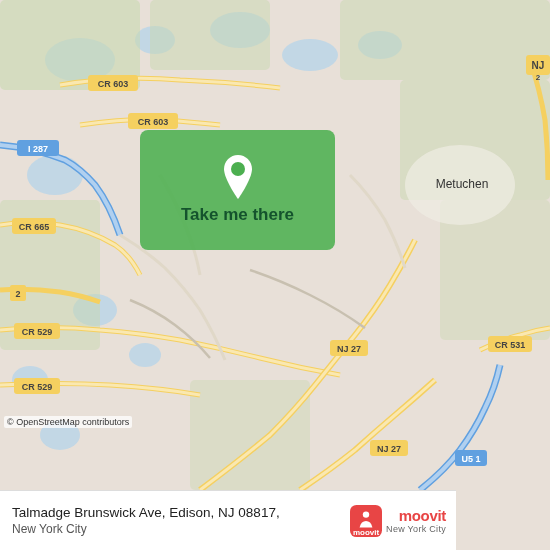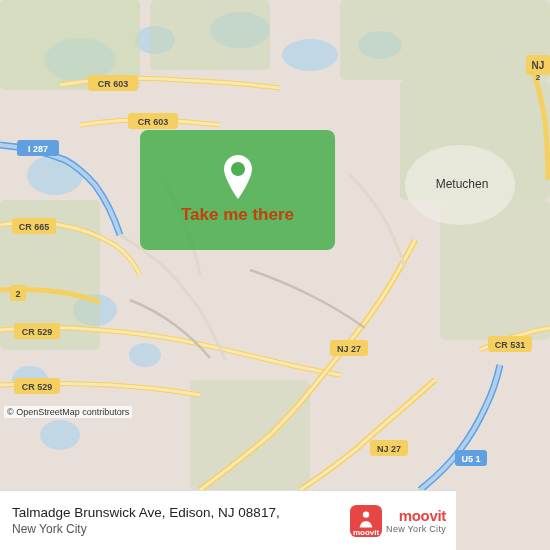--- a/index.html
+++ b/index.html
@@ -53,21 +53,21 @@
 
     #location-pin {
       width: 36px;
       height: 44px;
       display: flex;
       align-items: flex-start;
       justify-content: center;
     }
 
     #take-me-there-label {
-      color: #c2410c;
+      color: #14532d;
       font-size: 17px;
       font-weight: 600;
       text-align: center;
     }
 
     #bottom-bar {
       width: 456px;
       height: 60px;
       background: white;
       display: flex;
@@ -120,21 +120,21 @@
     }
 
     #moovit-sub {
       font-size: 9px;
       color: #666;
       letter-spacing: 0.3px;
     }
 
     #openstreetmap-credit {
       position: absolute;
-      bottom: 72px;
+      bottom: 62px;
       left: 4px;
       font-size: 9px;
       color: #333;
       background: rgba(255,255,255,0.75);
       padding: 1px 3px;
       border-radius: 2px;
     }
   </style>
 </head>
 <body>

